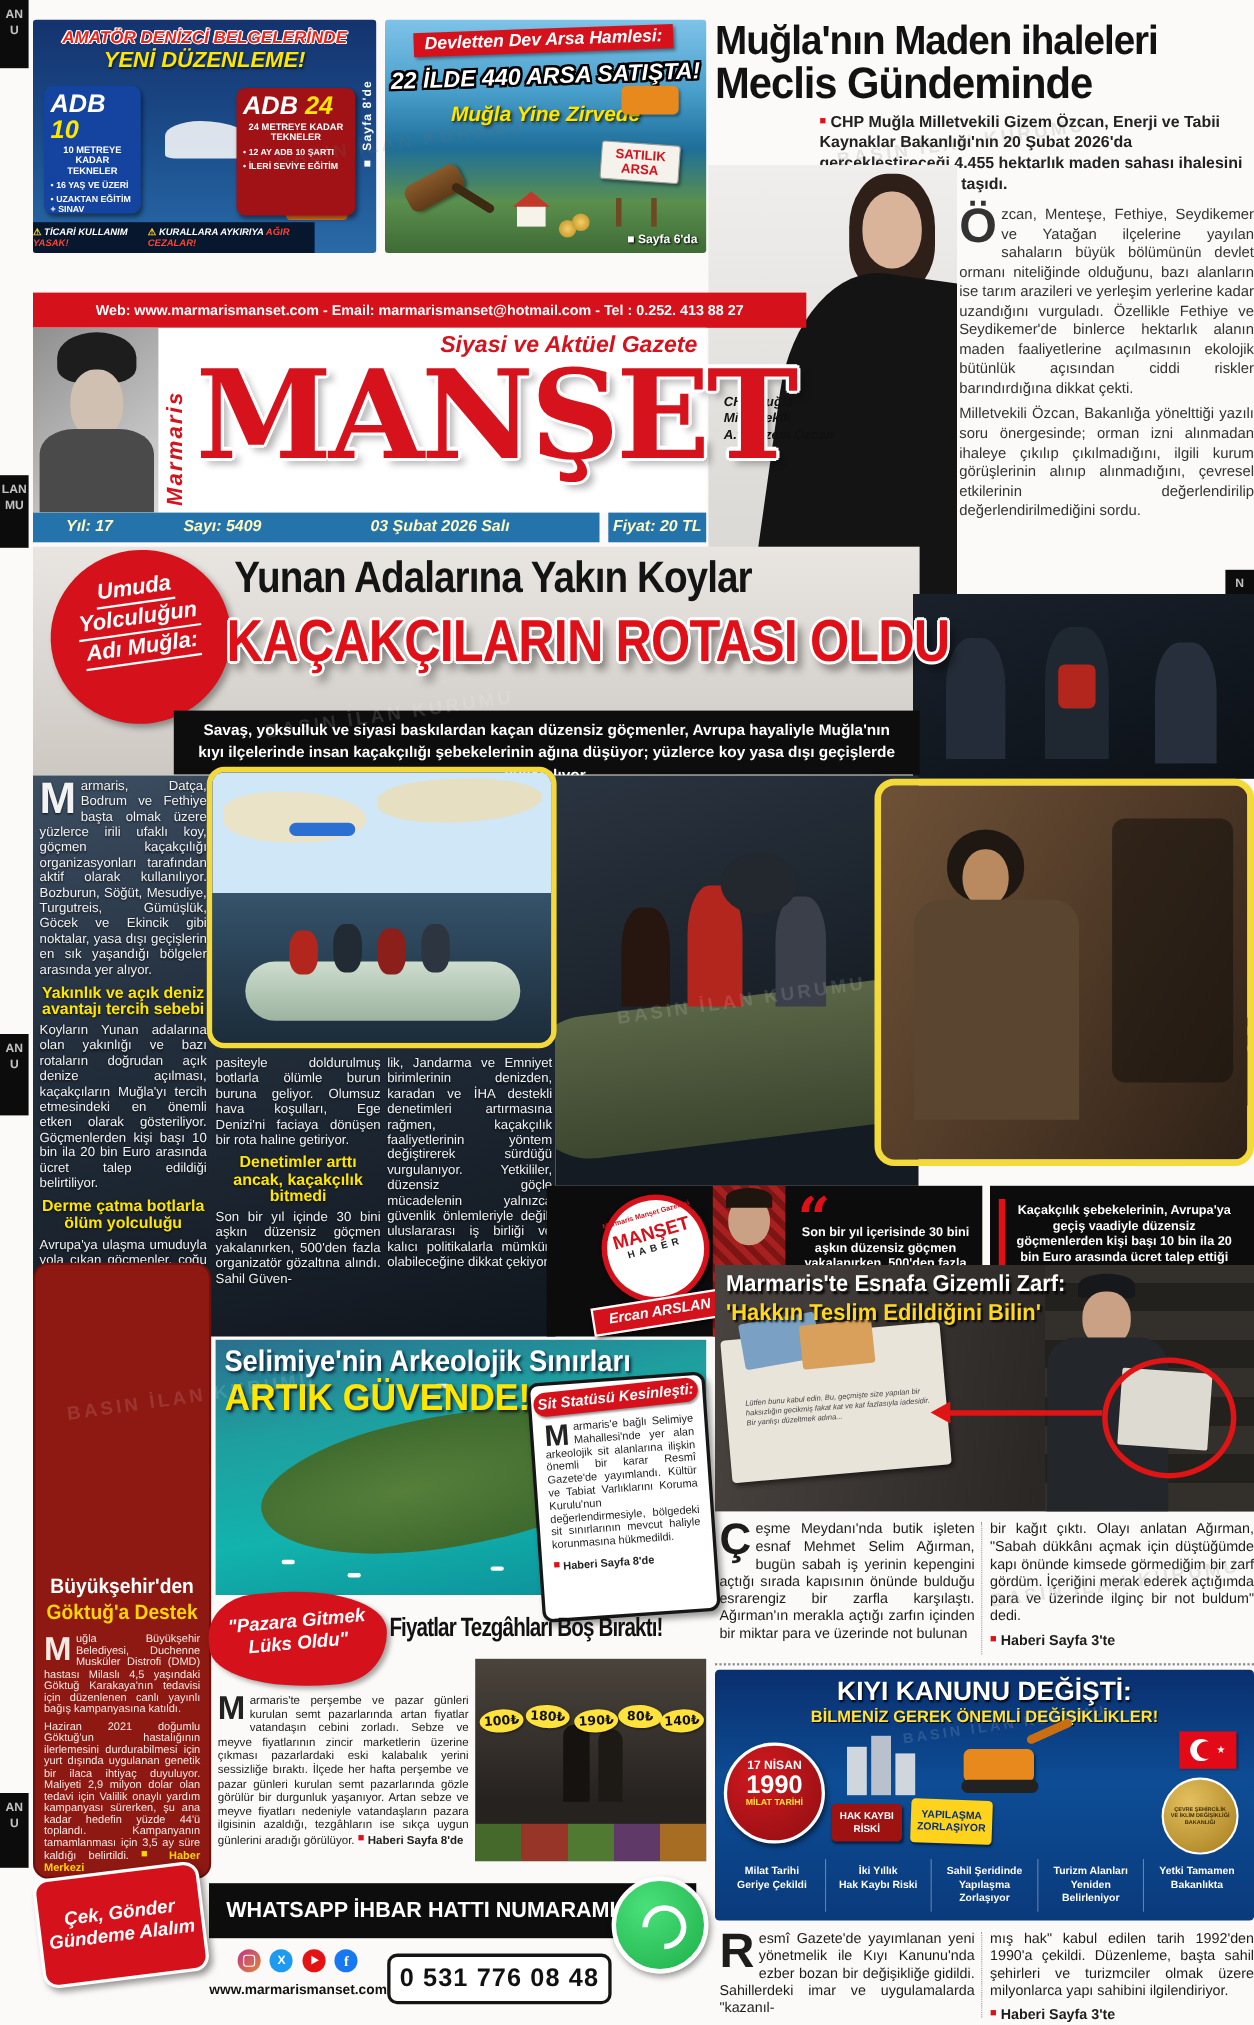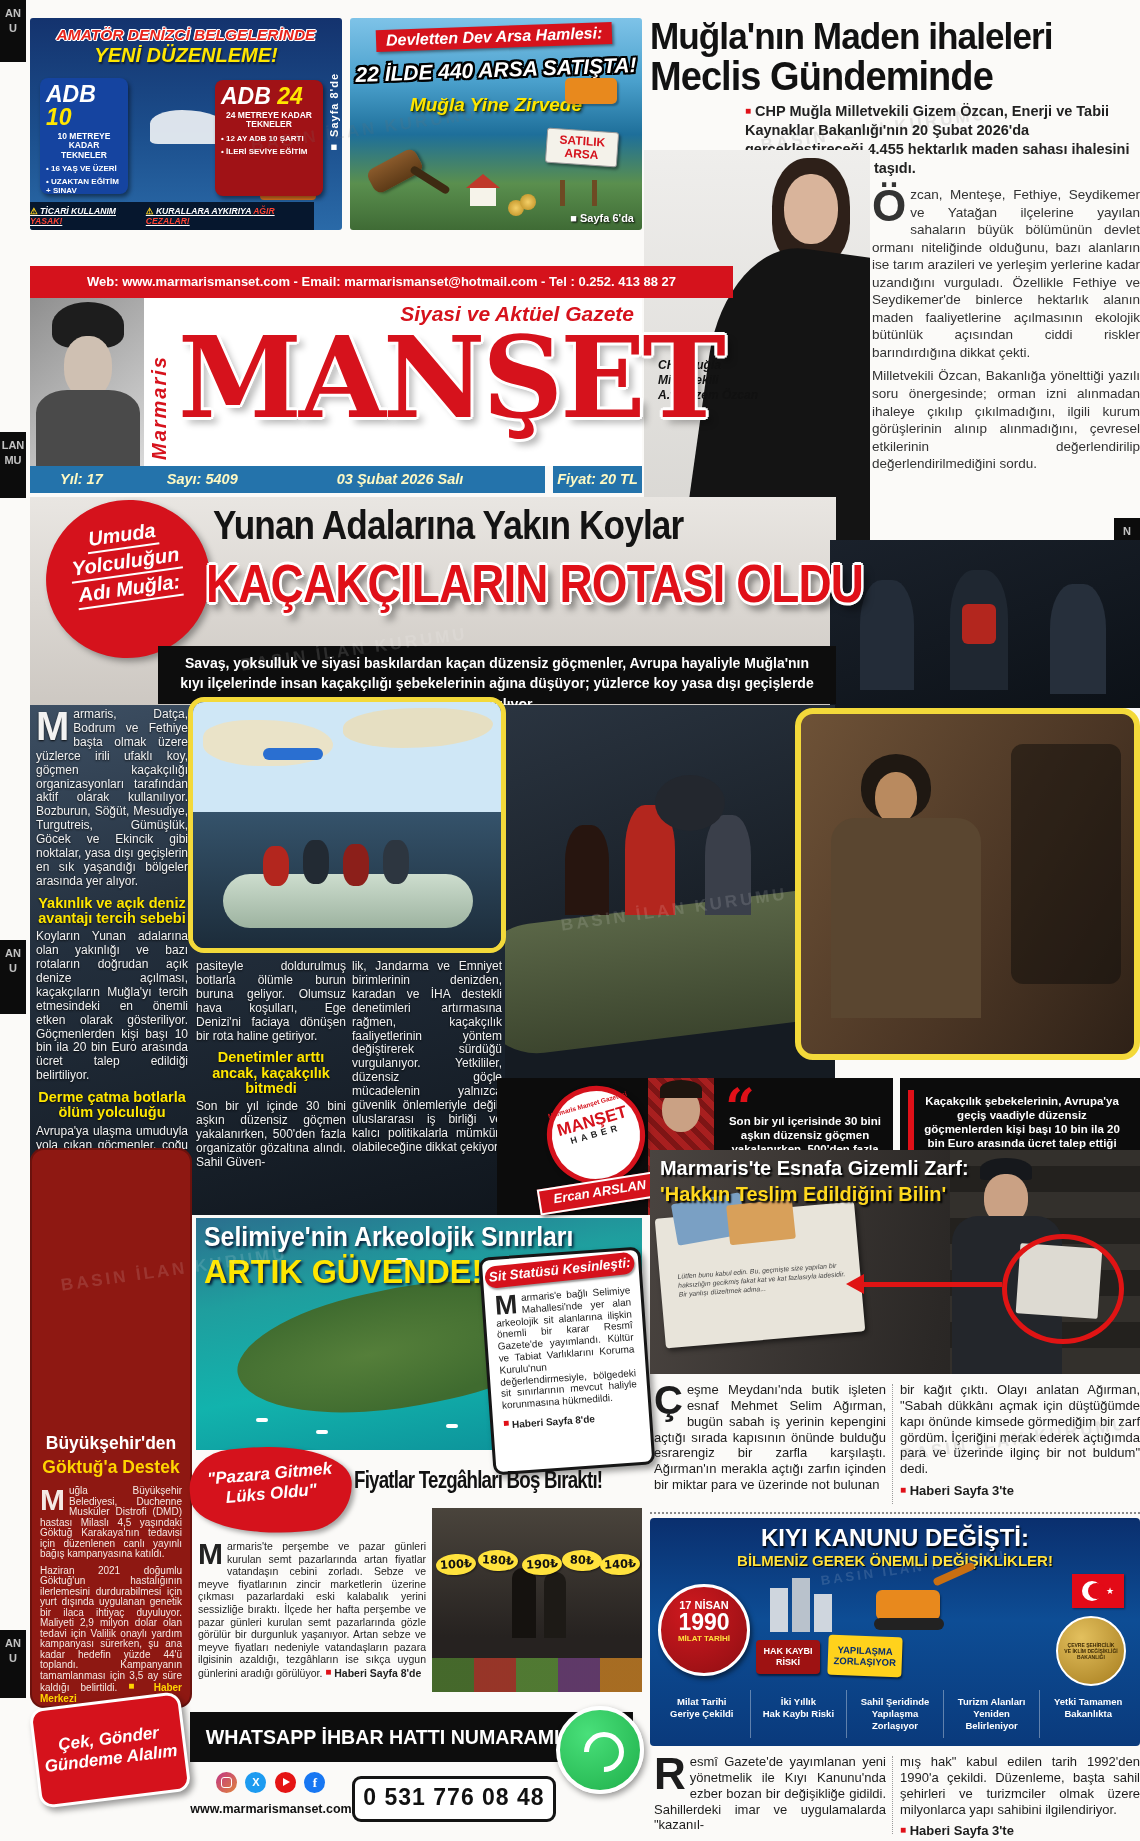--- a/index.html
+++ b/index.html
@@ -189,21 +189,21 @@
       <div class="it pre">• UZAKTAN EĞİTİM
 + SINAV</div>
     </div>
     <div class="abs adb" style="left:185px;top:62px;width:108px;height:116px;background:#a01216;">
       <h3><span>ADB</span> <em>24</em></h3>
       <div class="s c pre">24 METREYE KADAR
 TEKNELER</div>
       <div class="it pre">• 12 AY ADB 10 ŞARTI</div>
       <div class="it pre">• İLERİ SEVİYE EĞİTİM</div>
     </div>
-    <div class="abs adz-strip" style="left:0;bottom:0;width:284px;height:28px;text-decoration:underline;">
+    <div class="abs adz-strip" style="left:0;bottom:0;width:256px;height:28px;">
       <span class="warn"><span>TİCARİ KULLANIM</span> <span class="hl">YASAK!</span></span>
       <span class="warn"><span>KURALLARA AYKIRIYA</span> <span class="hl">AĞIR CEZALAR!</span></span>
     </div>
     <div class="abs vref" style="right:2px;top:26px;height:110px;">■ Sayfa 8'de</div>
   </div>
 
   <div class="abs ada" style="left:350px;top:18px;width:292px;height:212px;">
     <div class="abs ribbon" style="left:26px;top:8px;">Devletten Dev Arsa Hamlesi:</div>
     <div class="abs ada-h c nowrap" style="left:0;top:40px;width:292px;transform:rotate(-2deg);">22 İLDE 440 ARSA SATIŞTA!</div>
     <div class="abs ada-s c" style="left:40px;top:76px;width:212px;">Muğla Yine Zirvede</div>

